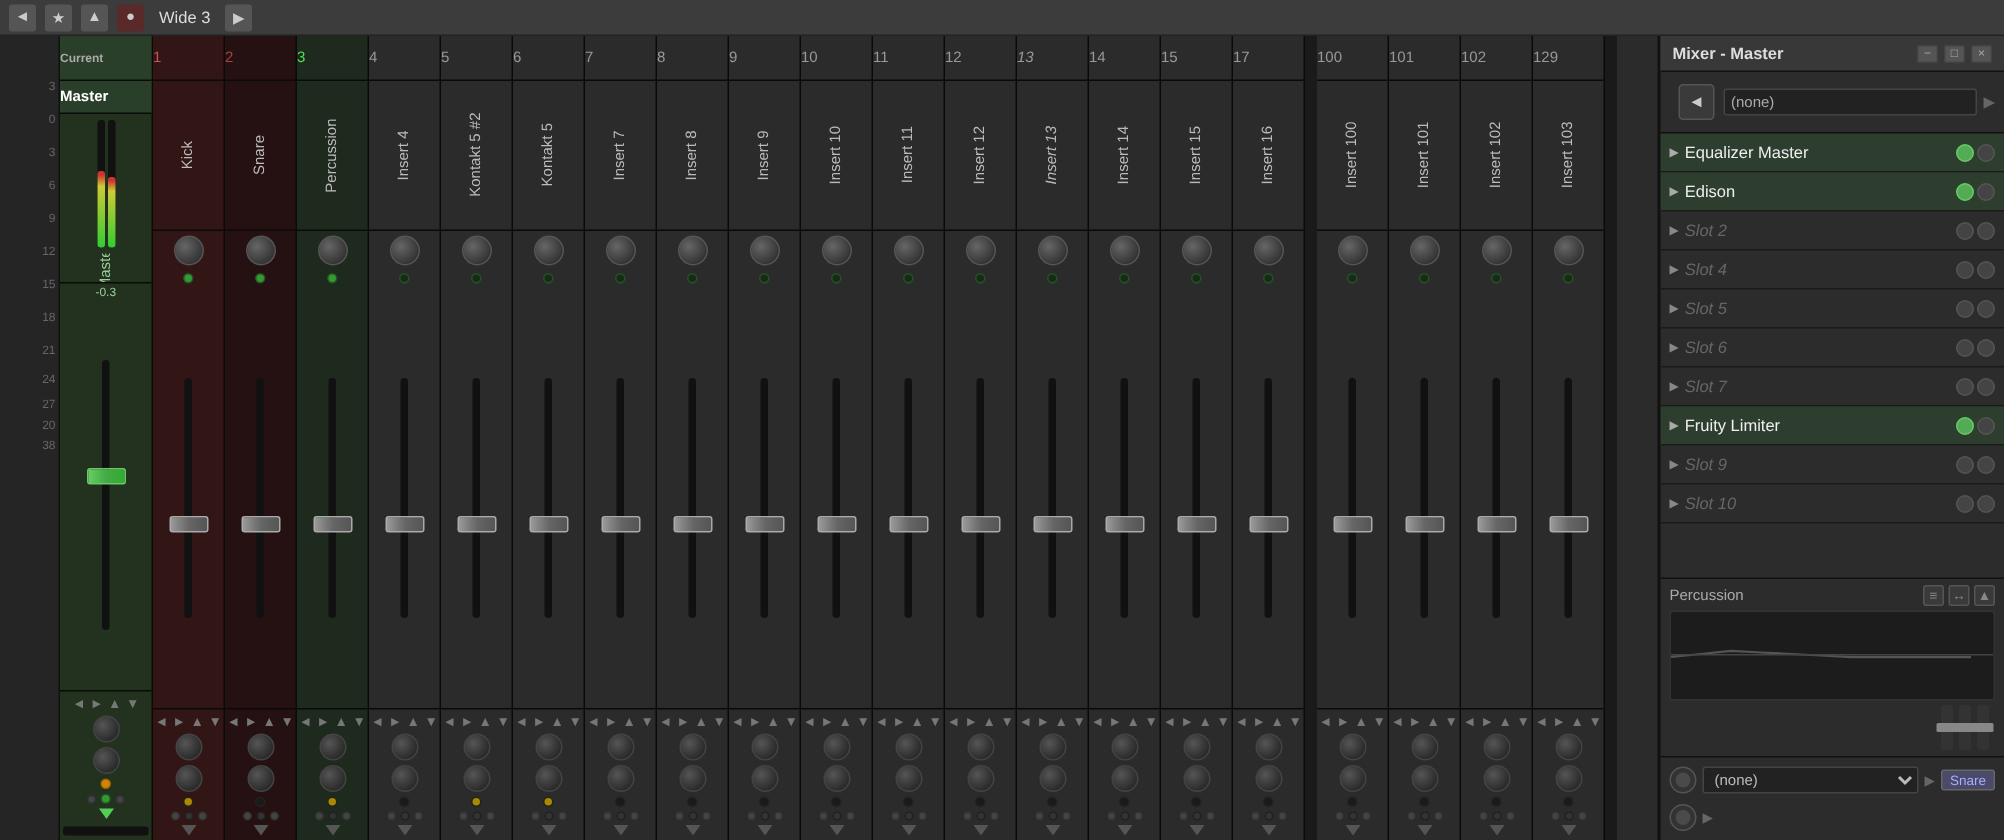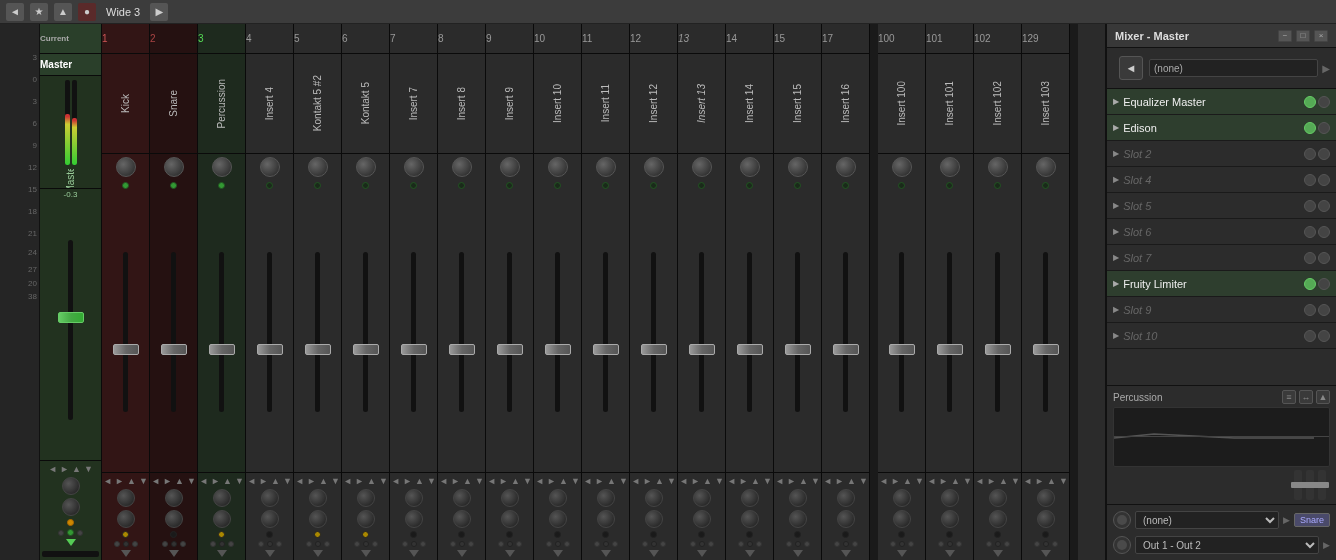--- a/index.html
+++ b/index.html
@@ -1343,21 +1343,18 @@
         <select class="routing-select">
           <option>(none)</option>
         </select>
         <div style="font-size:9px;color:#666;cursor:pointer;">▶</div>
         <div class="post-btn">Snare</div>
       </div>
       <div class="routing-row">
         <div style="width:18px;height:18px;background:#333;border:1px solid #555;border-radius:50%;display:flex;align-items:center;justify-content:center;cursor:pointer;">
           <div style="width:10px;height:10px;border-radius:50%;background:#4a4a4a;"></div>
         </div>
-        <select class="routing-select">
-          <option>Out 1 - Out 2</option>
-        </select>
         <div style="font-size:9px;color:#666;cursor:pointer;">▶</div>
       </div>
     </div>
   </div>
 
 </div>
 
 </body></html>

